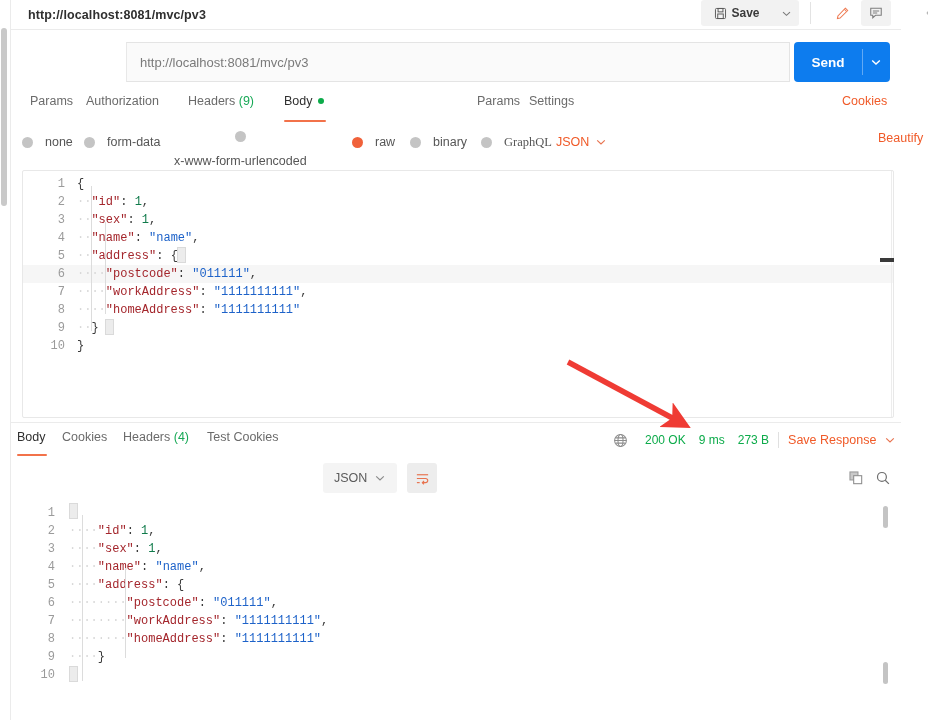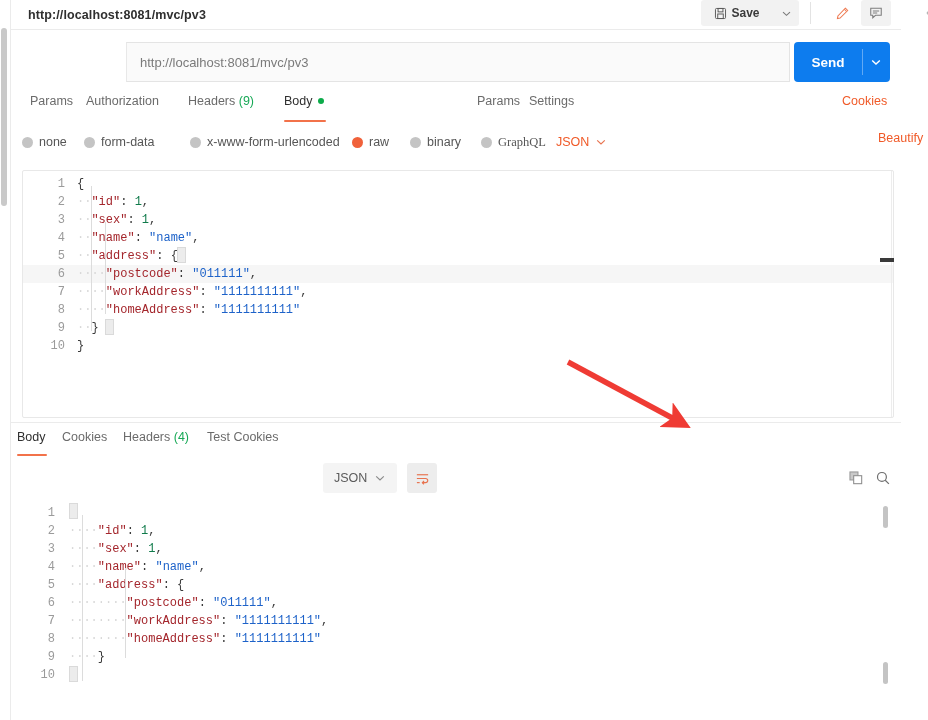--- a/index.html
+++ b/index.html
@@ -148,21 +148,21 @@
     position: absolute; left: 820px; top: 0; font-size: 12.5px;
     color: #f05a28; cursor: pointer; white-space: nowrap;
   }
 
   
   .body-type-row {
     position: absolute; left: 22px; top: 131px; width: 868px; height: 22px;
   }
   .radio-item {
     position: absolute; top: 0; height: 22px;
-    display: flex; align-items: center; gap: 6px;
+    display: flex; align-items: center; gap: 12px;
     cursor: pointer; white-space: nowrap;
   }
   .radio-dot {
     width: 11px; height: 11px; border-radius: 50%;
     background: #c4c4c4; flex: none;
   }
   .radio-dot.sel { background: #f0613a; }
   .radio-label { font-size: 12.5px; color: #565656; }
   .json-select {
     position: absolute; top: 0; height: 22px;
@@ -407,21 +407,21 @@
 
   <div class="body-type-row">
     <div class="radio-item" style="left:0px;">
       <span class="radio-dot"></span>
       <span class="radio-label">none</span>
     </div>
     <div class="radio-item" style="left:62px;">
       <span class="radio-dot"></span>
       <span class="radio-label">form-data</span>
     </div>
-    <div class="radio-item" style="left:168px;">
+    <div class="radio-item" style="left:152px;flex-direction:column;">
       <span class="radio-dot"></span>
       <span class="radio-label">x-www-form-urlencoded</span>
     </div>
     <div class="radio-item" style="left:330px;">
       <span class="radio-dot sel"></span>
       <span class="radio-label">raw</span>
     </div>
     <div class="radio-item" style="left:388px;">
       <span class="radio-dot"></span>
       <span class="radio-label">binary</span>
@@ -464,20 +464,41 @@
 
   <div class="resp-divider"></div>
 
   <div class="resp-tabs">
     <div class="resp-tab active" style="left:0px;"><span>Body</span></div>
     <div class="resp-tab" style="left:45px;"><span>Cookies</span></div>
     <div class="resp-tab" style="left:106px;"><span>Headers</span> <span class="hdr-count">(4)</span></div>
     <div class="resp-tab" style="left:190px;"><span>Test Cookies</span></div>
     <div class="resp-underline" style="left:0px; width:30px;"></div>
 
+    <div class="status-area" style="left:596px;">
+      <span style="display:flex; margin-right:17px;">
+        <svg width="15" height="15" viewBox="0 0 16 16" fill="none" stroke="#8d8d8d" stroke-width="1.1">
+          <circle cx="8" cy="8" r="6.3"></circle>
+          <ellipse cx="8" cy="8" rx="2.7" ry="6.3"></ellipse>
+          <path d="M1.8 8 h12.4 M2.7 5.2 h10.6 M2.7 10.8 h10.6"></path>
+        </svg>
+      </span>
+      <span class="status-ok">200 OK</span>
+      <span style="width:13px; display:inline-block;"></span>
+      <span class="status-time">9 ms</span>
+      <span style="width:13px; display:inline-block;"></span>
+      <span class="status-size">273 B</span>
+      <span class="status-sep"></span>
+      <span class="save-resp">Save Response</span>
+      <span style="display:flex; margin-left:8px;">
+        <svg width="12" height="12" viewBox="0 0 12 12" fill="none" stroke="#e8734f" stroke-width="1.15">
+          <path d="M2.2 4.4 L6 8 L9.8 4.4"></path>
+        </svg>
+      </span>
+    </div>
   </div>
 
   <div class="resp-toolbar">
     <div class="seg-json">
       <span class="lbl">JSON</span>
       <span style="display:flex;">
         <svg width="12" height="12" viewBox="0 0 12 12" fill="none" stroke="#8a8a8a" stroke-width="1.15">
           <path d="M2.2 4.4 L6 8 L9.8 4.4"></path>
         </svg>
       </span>

